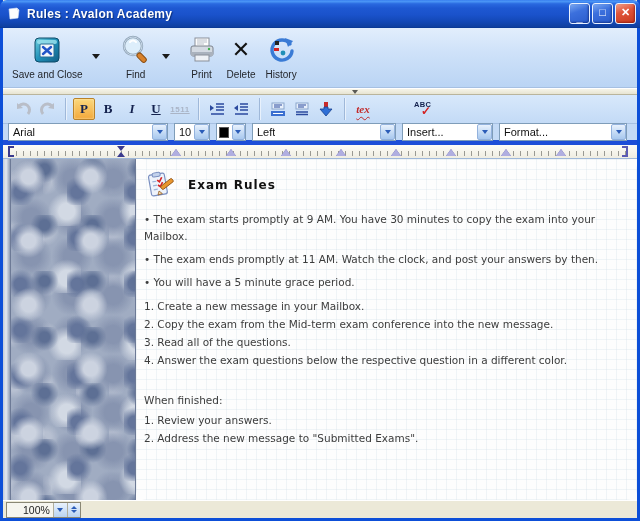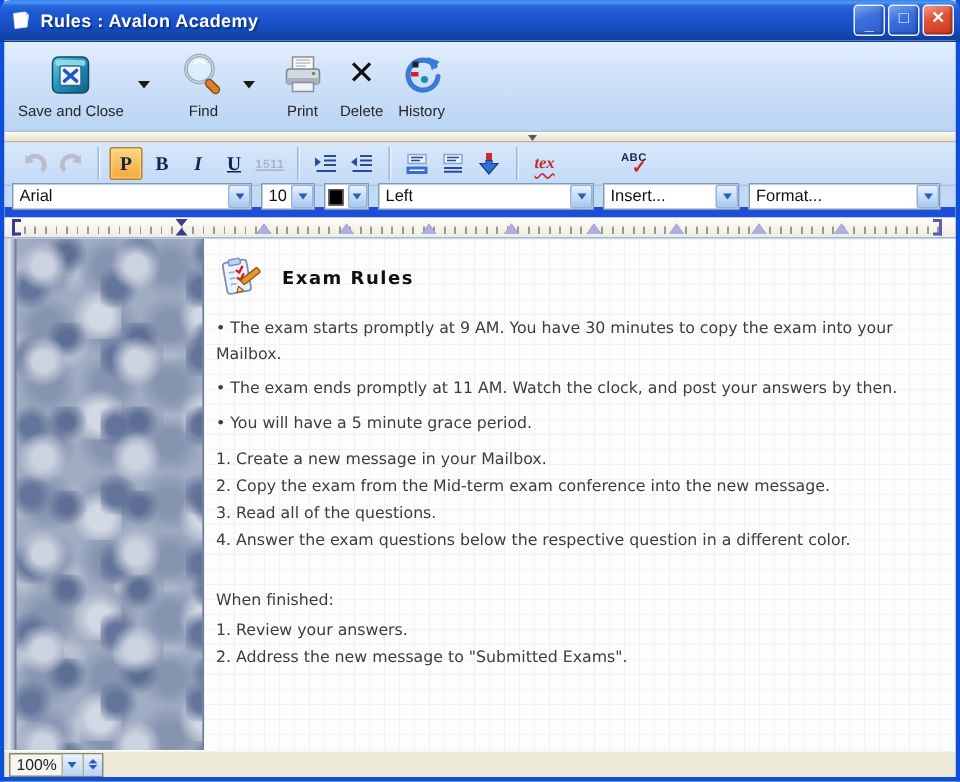--- a/index.html
+++ b/index.html
@@ -73,21 +73,21 @@
   .sig-tex { font-family:"Liberation Serif",serif; font-style:italic; font-weight:bold;
              color:#c22a2a; font-size:11px; text-decoration:underline wavy #c22a2a 1px;
              text-underline-offset:3px; }
   .abc-wrap { display:flex; flex-direction:column; align-items:flex-end; line-height:1;margin-left:38px; }
   .abc-wrap .abc-txt { font-size:7.5px; font-weight:bold; color:#14224e; letter-spacing:.3px;
                        font-family:"Liberation Sans",sans-serif; }
   .abc-wrap .abc-check { color:#d42222; font-size:12px; font-weight:900; margin-top:-3px; }
 
   
   .fontrow { height:21px; flex:0 0 21px; background:#c3daf6; display:flex; align-items:center;
-             padding-left:5px; gap:6px; border-bottom:7px solid #1d4ed8; }
+             padding-left:5px; gap:6px; border-bottom:5px solid #1d4ed8; }
   .xpselect { display:flex; align-items:center; justify-content:space-between;
               background:#fff; border:1px solid #7f9db9; height:18px; font-size:11px;
               color:#111; padding-left:4px; cursor:default; }
   .xpselect .val { white-space:nowrap; overflow:hidden; }
   .xparrow { width:15px; height:16px; margin-left:3px; border-radius:2px;
              background:linear-gradient(180deg,#e9f2fd 0%,#c0d8f4 60%,#a8c8ee 100%);
              border:1px solid #93b2dd; display:flex; align-items:center; justify-content:center; }
   .xparrow i { width:0; height:0; border-left:3px solid transparent; border-right:3px solid transparent;
                border-top:4px solid #2b5cb8; }
   .swatch { width:11px; height:11px; background:#000; border:1px solid #555; }
@@ -134,21 +134,21 @@
   .doc-heading .hicon { width:34px; height:30px; margin-right:10px; }
   .doc-heading .htitle { font-weight:bold; font-size:12px; color:#111; letter-spacing:1px; }
   .para { line-height:17px; margin-bottom:6px; max-width:492px; }
   .sec-label { margin-top:22px; margin-bottom:2px; line-height:18px; }
   .step { line-height:18px; max-width:492px; }
 
   
   .statusbar { height:18px; flex:0 0 18px; background:#ece9d8; border-top:1px solid #fff;
                display:flex; align-items:center; padding-left:3px; }
   .zoombox { display:flex; align-items:center; height:16px; background:#f6f5ef;
-             border:1px solid #8a8775; padding-left:4px; }
+             border:1px solid #8a8775; padding-left:16px; }
   .zoombox .zval { font-size:10.5px; color:#222; margin-right:3px; }
   .zdrop { width:14px; height:14px; display:flex; align-items:center; justify-content:center;
            background:linear-gradient(180deg,#e9f2fd,#b9d3f1); border-left:1px solid #b1ae9c; }
   .zdrop i { width:0;height:0;border-left:3px solid transparent;border-right:3px solid transparent;
              border-top:4px solid #2b5cb8; }
   .zspin { width:13px; height:14px; display:flex; flex-direction:column; align-items:center;
            justify-content:center; background:linear-gradient(180deg,#e9f2fd,#b9d3f1);
            border-left:1px solid #b1ae9c; }
   .zspin i { width:0;height:0;border-left:3px solid transparent;border-right:3px solid transparent; }
   .zspin .up { border-bottom:3px solid #2b5cb8; margin-bottom:1px; }

